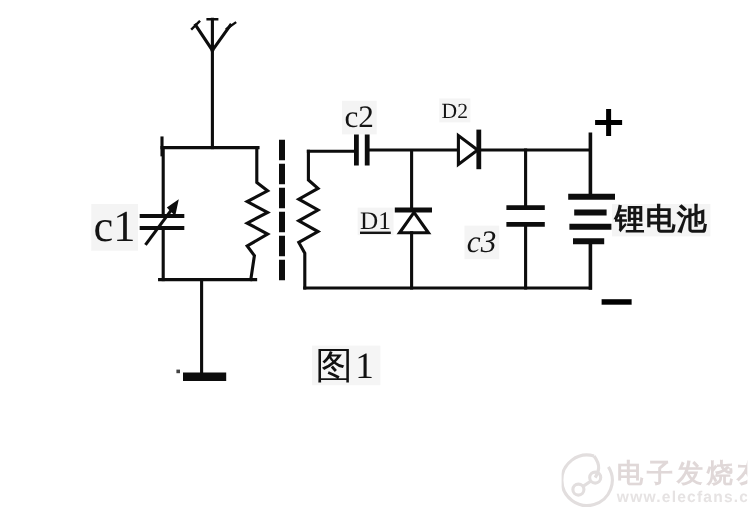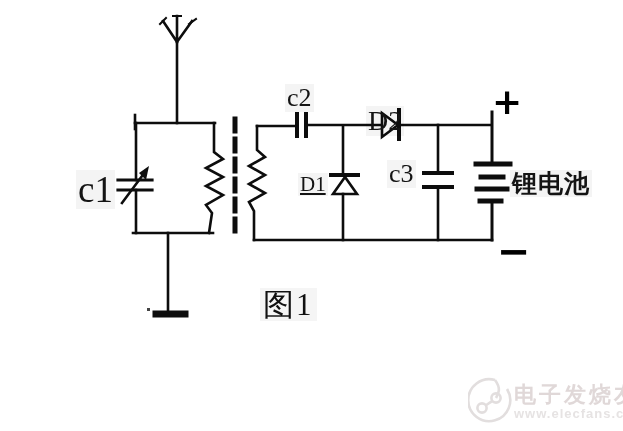--- a/index.html
+++ b/index.html
@@ -7,23 +7,23 @@
     position:relative;width:623px;height:431px;background:#ffffff;overflow:hidden;
     font-family:"Liberation Serif","DejaVu Serif",serif;
   }
   .circuit-svg{position:absolute;left:0;top:0;}
   .label{
     position:absolute;line-height:1;color:#141414;white-space:nowrap;
     background:rgba(0,0,0,0.045);padding:1px 2px;
   }
   .lbl-c1{left:76px;top:170px;font-size:37px;}
   .lbl-c2{left:285px;top:84px;font-size:26px;}
-  .lbl-d2{left:366px;top:82px;font-size:28px;margin-top:24px;}
+  .lbl-d2{left:366px;top:82px;font-size:18px;}
   .lbl-d1{left:298px;top:173px;font-size:21px;text-decoration:underline;}
-  .lbl-c3{left:387px;top:160px;font-size:26px;}
+  .lbl-c3{left:387px;top:188px;font-size:26px;font-style:italic;}
   .lbl-battery{left:510px;top:170px;font-size:25px;font-weight:bold;letter-spacing:1px;}
   .sign{
     position:absolute;line-height:1;color:#000;font-weight:900;background:none;
     font-family:"DejaVu Sans","Liberation Sans",sans-serif;
   }
   .sign-plus{left:492px;top:84px;font-size:36px;}
   .sign-minus{left:497px;top:231px;font-size:40px;}
   .fig-caption{
     position:absolute;left:260px;top:288px;font-size:31px;line-height:1;color:#111;
     background:rgba(0,0,0,0.04);padding:1px 3px;letter-spacing:2px;

